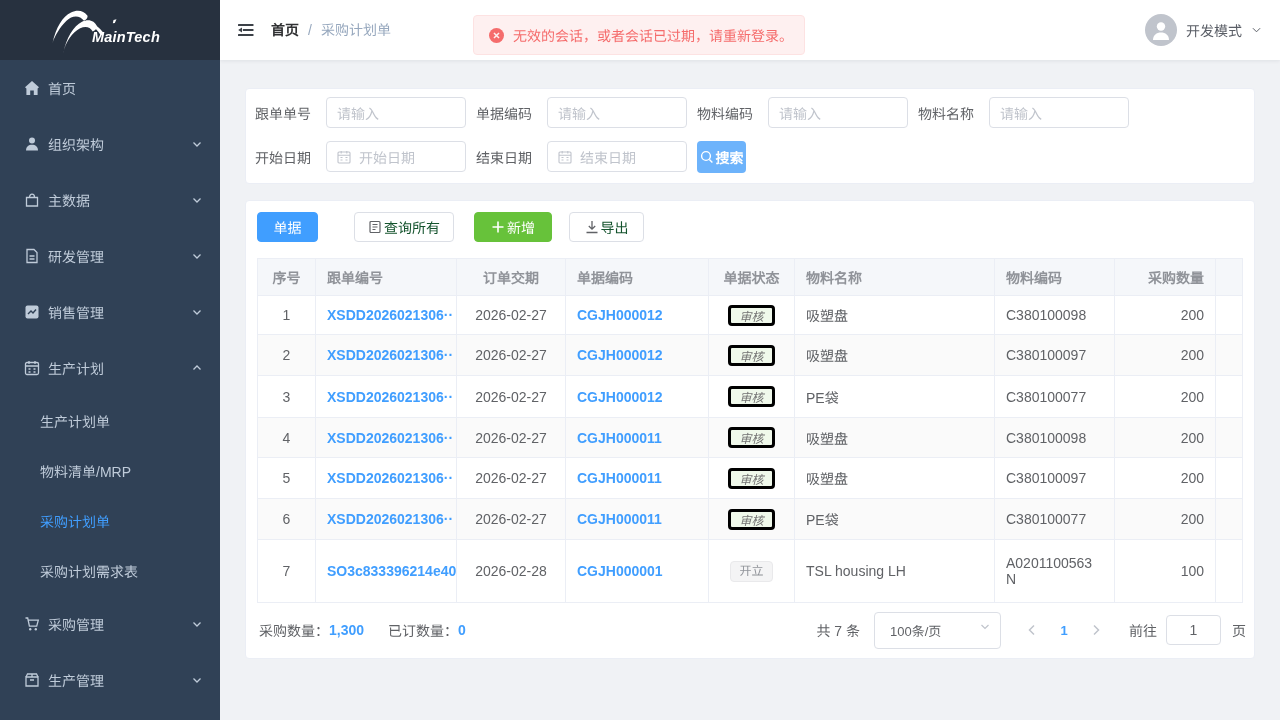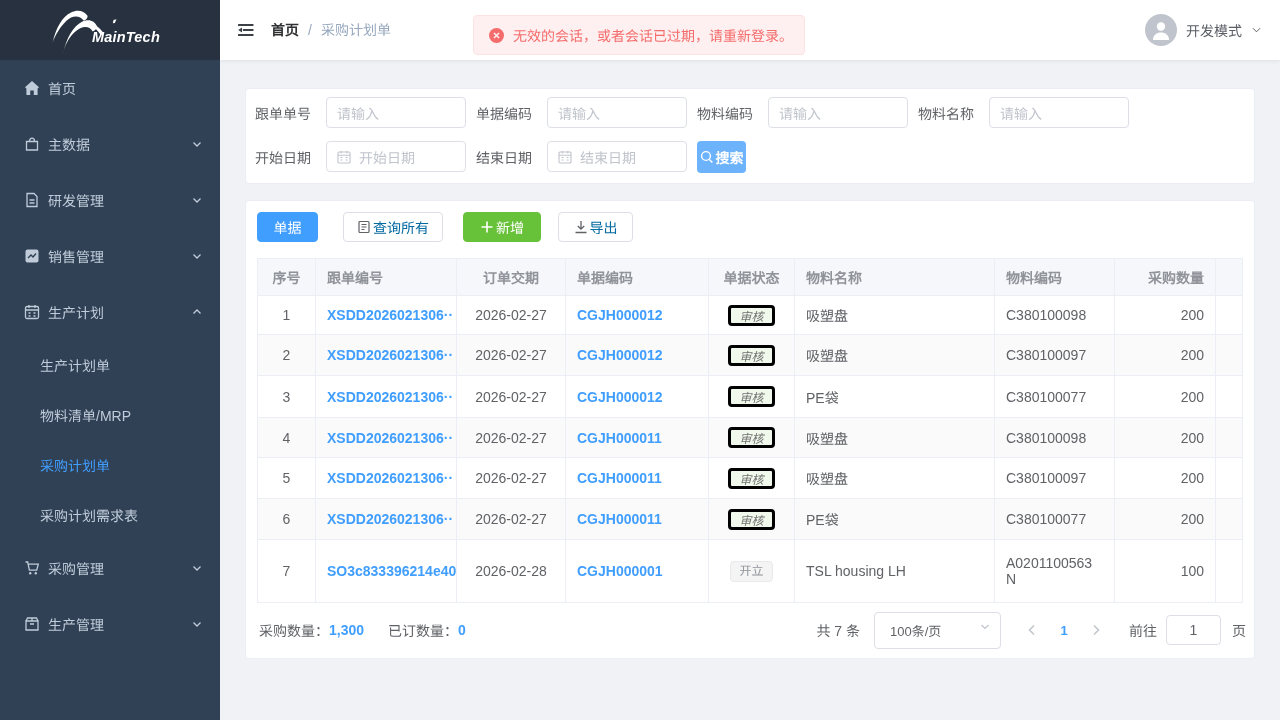--- a/index.html
+++ b/index.html
@@ -45,23 +45,23 @@
 .fitem { display:flex; height:31px; align-items:center; }
 .flabel { width:71px; color:#606266; font-size:14px; }
 .finput { width:140px; height:31px; border:1px solid #dcdfe6; border-radius:4px; background:#fff; display:flex; align-items:center; padding:0 10px; margin-right:10px; color:#c0c4cc; font-size:14px; }
 .finput .cal { width:14px; height:14px; margin-right:8px; }
 .btn-search { margin-left:0; width:49px; height:32px; margin-top:0; background:#6db3fb; color:#fff; border-radius:4px; display:flex; align-items:center; justify-content:center; font-size:14px; font-weight:bold; }
 .btn-search svg { margin-right:2px; }
 
 
 .tcard { padding:11px 11px 0 11px; height:459px; position:relative; }
 .btnrow { display:flex; height:30px; margin-bottom:16px; }
-.btn { height:30px; border-radius:4px; display:flex; align-items:center; justify-content:center; font-size:14px; border:1px solid #dcdfe6; background:#fff; color:#0369a1; }
+.btn { height:30px; border-radius:4px; display:flex; align-items:center; justify-content:center; font-size:14px; border:1px solid #dcdfe6; background:#fff; color:#14532d; }
 .btn svg { margin-right:2px; }
-.b-danju { width:61px; background:#409eff; border-color:#409eff; color:#fff; margin-right:25px; }
+.b-danju { width:61px; background:#409eff; border-color:#409eff; color:#fff; margin-right:36px; }
 .b-query { width:100px; margin-right:20px; }
 .b-add { width:78px; background:#67c23a; border-color:#67c23a; color:#fff; margin-right:17px; }
 .b-exp { width:75px; }
 
 table.grid { border-collapse:collapse; table-layout:fixed; width:985px; font-size:14px; color:#606266; }
 table.grid th, table.grid td { border:1px solid #ebeef5; padding:0 11px; overflow:hidden; white-space:nowrap; }
 table.grid td.cell1 { padding-right:2px; }
 table.grid th { height:37px; background:#f5f7fa; color:#909399; font-weight:bold; text-align:left; }
 table.grid td { height:38px; background:#fff; }
 table.grid tr.stripe td { background:#fafafa; }
@@ -96,20 +96,26 @@
         <path d="M94.5,24.5 C99,27 102.5,31 104,34.5 L100.5,35 C98,30.8 95,27.8 91,26 Z"></path>
         <path d="M113.5,20 L116.5,19.3 L114.8,23 L112.8,23.2 Z"></path>
       </g>
       <text x="92" y="41.5" font-family="Liberation Sans, sans-serif" font-size="14.5" font-weight="bold" font-style="italic" fill="#fff" letter-spacing="0.2">MainTech</text>
     </svg>
   </div>
   <ul class="menu">
     <li class="menu-item"><svg class="mi" viewBox="0 0 16 16">
           <path fill="#bfcbd9" d="M8 1 L15 7.2 L13.6 8.6 L13.6 15 L9.8 15 L9.8 10.5 L6.2 10.5 L6.2 15 L2.4 15 L2.4 8.6 L1 7.2 Z"></path>
         </svg>首页</li>
+    <li class="menu-item"><svg class="mi" viewBox="0 0 16 16">
+          <circle cx="8" cy="4.6" r="3" fill="#bfcbd9"></circle>
+          <path fill="#bfcbd9" d="M2 14.5 C2 10.8 4.6 8.8 8 8.8 C11.4 8.8 14 10.8 14 14.5 Z"></path>
+        </svg>组织架构<svg class="arrow" viewBox="0 0 12 12">
+          <path d="M2.5 4.5 L6 8 L9.5 4.5" stroke="#bfcbd9" stroke-width="1.3" fill="none"></path>
+        </svg></li>
     <li class="menu-item"><svg class="mi" viewBox="0 0 16 16">
           <path d="M2.5 5.5 h11 v8.5 h-11 Z M5.5 5.2 c0-4 5-4 5 0" stroke="#bfcbd9" stroke-width="1.3" fill="none"></path>
         </svg>主数据<svg class="arrow" viewBox="0 0 12 12">
           <path d="M2.5 4.5 L6 8 L9.5 4.5" stroke="#bfcbd9" stroke-width="1.3" fill="none"></path>
         </svg></li>
     <li class="menu-item"><svg class="mi" viewBox="0 0 16 16">
           <path d="M3 1.5 h7 l3 3 v10 h-10 Z" stroke="#bfcbd9" stroke-width="1.3" fill="none"></path>
           <path d="M5.5 8 h5 M5.5 11 h5" stroke="#bfcbd9" stroke-width="1.3"></path>
         </svg>研发管理<svg class="arrow" viewBox="0 0 12 12">
           <path d="M2.5 4.5 L6 8 L9.5 4.5" stroke="#bfcbd9" stroke-width="1.3" fill="none"></path>

